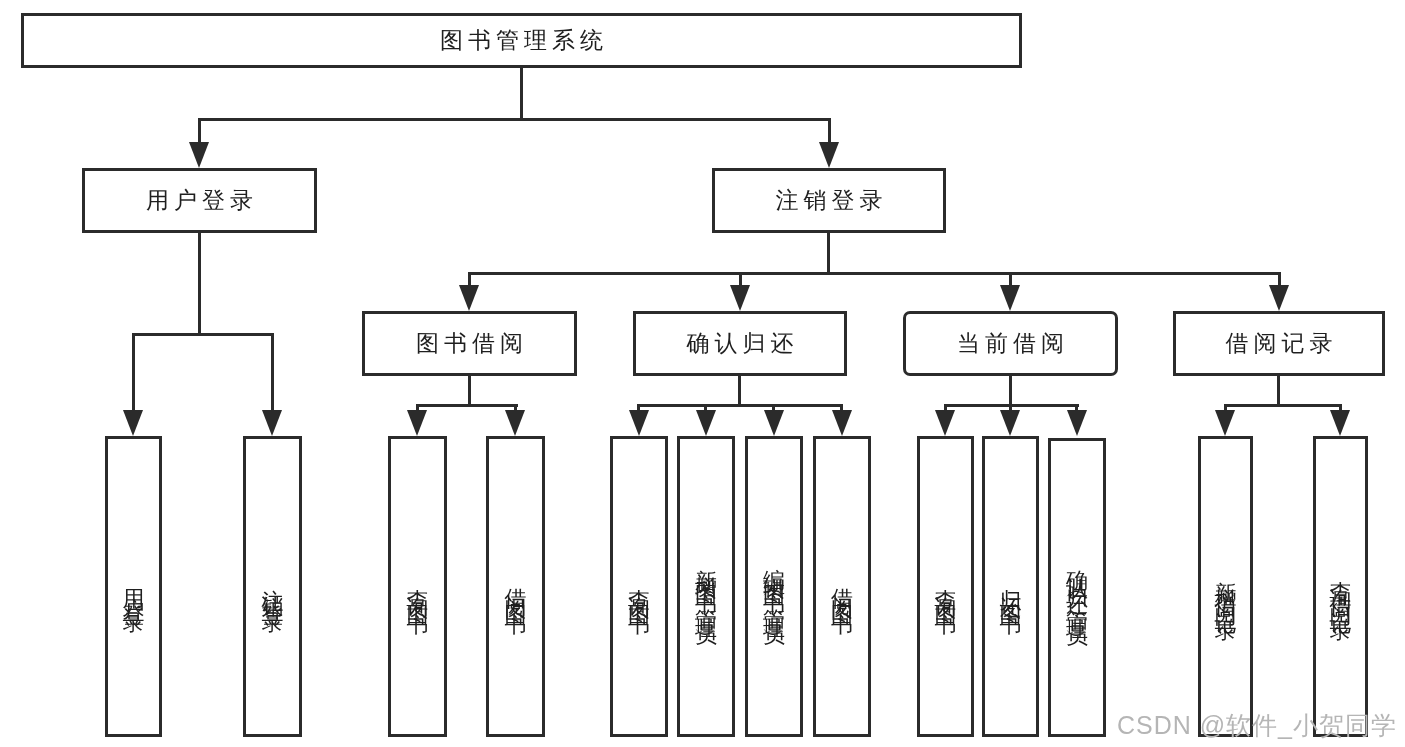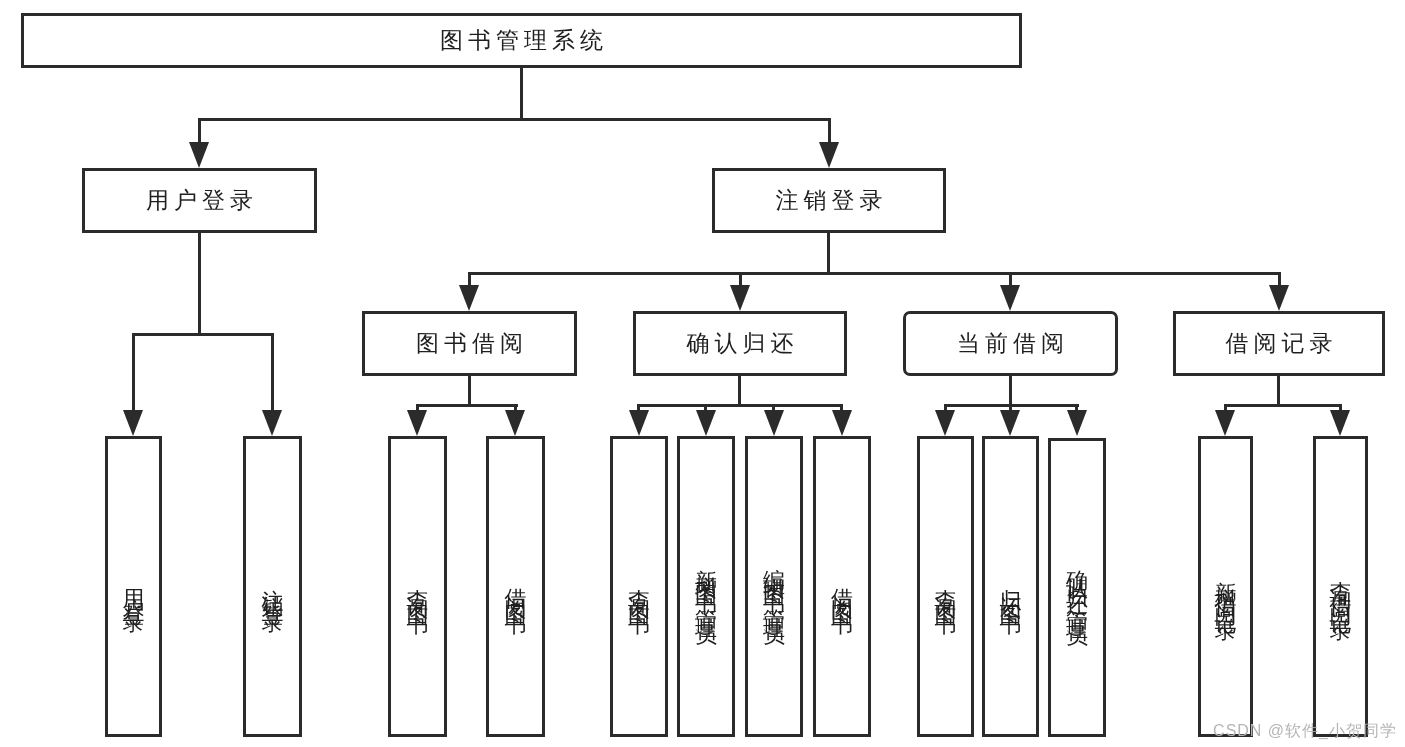--- a/index.html
+++ b/index.html
@@ -20,21 +20,21 @@
   .hl,.vl{position:absolute;background:#2b2b2b;}
   .hl{height:3px;}
   .vl{width:3px;}
   .arr{
     position:absolute;width:0;height:0;
     border-left:10px solid transparent;border-right:10px solid transparent;
     border-top:26px solid #2b2b2b;
   }
   .watermark{
     position:absolute;right:8px;bottom:5px;
-    font-size:16px;color:#b5b5b5;letter-spacing:1px;white-space:nowrap;
+    font-size:25px;color:#b5b5b5;letter-spacing:1px;white-space:nowrap;
   }
 </style>
 </head>
 <body>
 
 <div class="canvas">
 
   <div class="bx hbx" style="left:21px;top:13px;width:1001px;height:55px;">图书管理系统</div>
 
   <div class="vl" style="left:520px;top:68px;height:52px;"></div>

